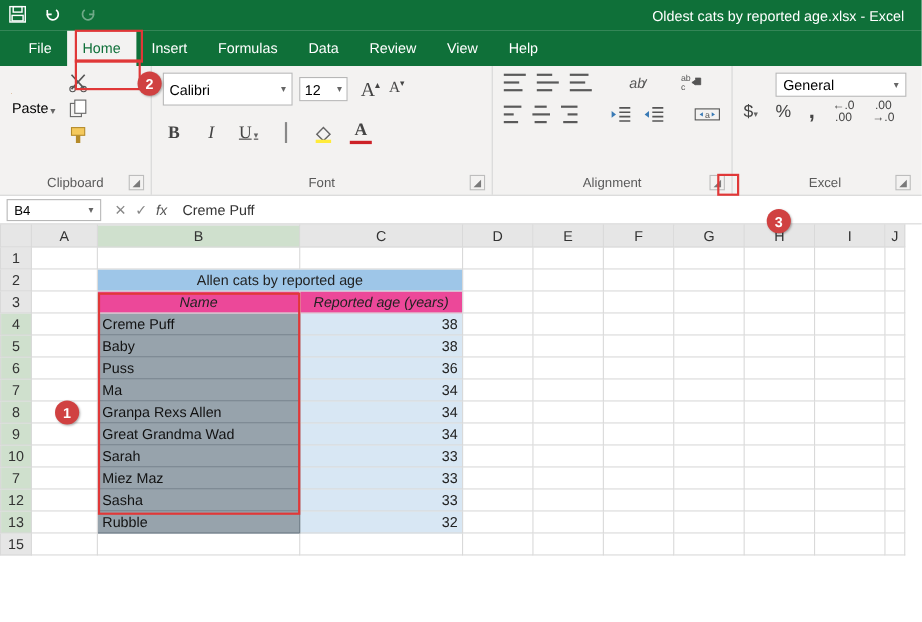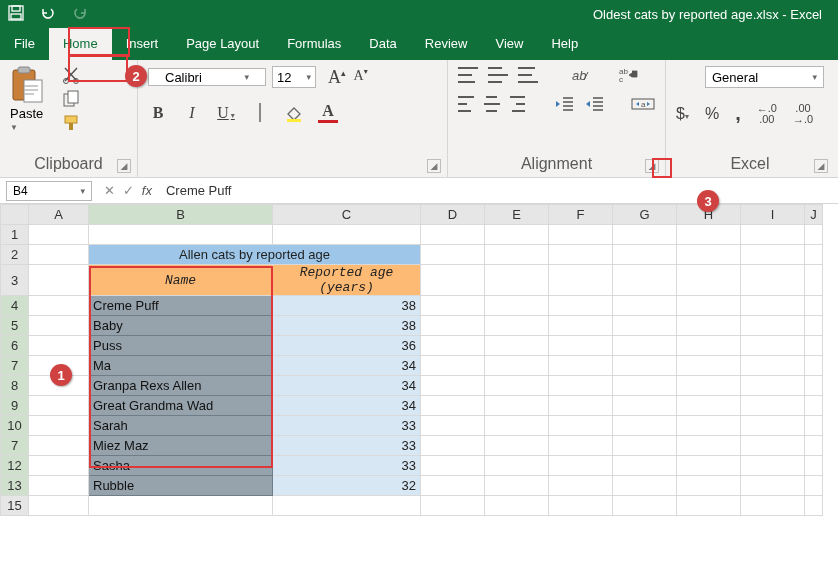--- a/index.html
+++ b/index.html
@@ -5,63 +5,63 @@
 * { box-sizing: border-box; margin: 0; padding: 0; font-family: "Segoe UI", Arial, sans-serif; }
 body { background: #fff; width: 838px; height: 565px; overflow: hidden; font-size: 13px; }
 
 
 .titlebar { background: #0f7039; height: 28px; display: flex; align-items: center; color: #fff; padding: 0 8px; }
 .titlebar .qat { display: flex; gap: 16px; align-items: center; }
 .titlebar .title { margin-left: auto; margin-right: 8px; font-size: 13px; }
 .qat-icon { width: 16px; height: 16px; display: inline-block; }
 
 
-.menurow { background: #0f7039; height: 32px; display: flex; align-items: center; padding: 0 0; gap: 0; color: #fff; }
+.menurow { background: #0f7039; height: 32px; display: flex; align-items: center; padding: 0 12px; gap: 0; color: #fff; }
 .menurow .tab { padding: 0 14px; line-height: 32px; font-size: 13px; cursor: pointer; }
 .menurow .tab.active { background: #f3f2f1; color: #0f7039; }
 .menurow .tab.file { font-weight: 400; }
 .tellme { display: flex; align-items: center; gap: 6px; margin-left: 8px; opacity: 0.95; }
 .bulb { width: 14px; height: 14px; }
 
 
 .ribbon { background: #f3f2f1; height: 118px; border-bottom: 1px solid #d6d6d6; display: flex; position: relative; }
 .group { padding: 6px 10px 0 10px; display: flex; flex-direction: column; justify-content: flex-start; position: relative; }
-.group-label { text-align: center; font-size: 16px; color: #5a5a5a; position: absolute; bottom: 4px; left: 0; right: 0; }
+.group-label { text-align: center; font-size: 12px; color: #5a5a5a; position: absolute; bottom: 4px; left: 0; right: 0; }
 .group-sep { border-right: 1px solid #d6d6d6; }
 .dlg-launch { position: absolute; bottom: 4px; right: 6px; width: 14px; height: 14px; border: 1px solid #bdbdbd; font-size: 9px; color: #7a7a7a; display: flex; align-items: center; justify-content: center; }
 
 
 .clip-row { display: flex; gap: 10px; align-items: flex-start; }
-.paste-big { display: flex; flex-direction: column; align-items: flex-start; width: 42px; }
+.paste-big { display: flex; flex-direction: row; align-items: flex-end; width: 42px; }
 .paste-icon { width: 34px; height: 38px; margin-bottom: 2px; }
 .paste-big span { font-size: 13px; }
 .paste-big .drop { font-size: 8px; color: #666; margin-top: 2px; }
 .clip-small { display: flex; flex-direction: column; gap: 6px; }
 .clip-small div { width: 20px; height: 18px; }
 
 
 .font-row1 { display: flex; gap: 6px; align-items: center; margin-bottom: 14px; }
-.font-name { width: 118px; height: 18px; border: 1px solid #b7b7b7; background: #fff; padding: 2px 16px; font-size: 13px; display:flex; align-items:center; justify-content:space-between;}
+.font-name { width: 118px; height: 30px; border: 1px solid #b7b7b7; background: #fff; padding: 2px 5px; font-size: 13px; display:flex; align-items:center; justify-content:space-between;}
 .font-size { width: 44px; height: 22px; border: 1px solid #b7b7b7; background: #fff; padding: 2px 4px; font-size: 13px; display:flex; align-items:center; justify-content:space-between;}
 .caret { font-size: 9px; color: #666; }
 .grow-shrink { display:flex; gap:8px; margin-left:6px;}
 .grow-shrink .btn { font-family: "Times New Roman", serif; color:#444; }
 .font-row2 { display: flex; gap: 14px; align-items: center; }
 .font-row2 .btn { font-size: 16px; color: #444; min-width:20px; text-align:center; }
 .border-btn { width:18px; height:18px; border:1px solid #888; position:relative;}
 .font-color { font-family:"Times New Roman",serif; font-size:18px; font-weight:bold; color:#cd2127; border-bottom:3px solid #cd2127; padding:0 2px;}
 
 
 .align-rows { display:flex; flex-direction:column; gap:12px;}
 .align-row { display:flex; gap:10px; align-items:center;}
 .align-btn { width:20px; height:16px; display:flex; flex-direction:column; justify-content:space-between;}
 .align-btn span { height:2px; background:#5a5a5a;}
 
 
-.num-row1 { display:flex; margin-bottom:14px;padding-left:29px; }
+.num-row1 { display:flex; margin-bottom:2px;padding-left:29px; }
 .num-format { width:140px; height:22px; border:1px solid #b7b7b7; background:#fff; padding:2px 6px; display:flex; align-items:center; justify-content:space-between; font-size:13px;}
 .num-row2 { display:flex; gap:16px; align-items:center; font-size:16px; color:#444;}
 .dec-btn { font-size:11px; display:flex; flex-direction:column; align-items:center; line-height:1;}
 
 
 .formulabar { height: 26px; border-bottom: 1px solid #d6d6d6; display:flex; align-items:center; background:#fff; }
 .namebox { width:86px; height:20px; border:1px solid #b7b7b7; margin:0 4px 0 6px; padding:2px 6px; font-size:12px; display:flex; align-items:center; justify-content:space-between;}
 .fb-btns { display:flex; align-items:center; gap:8px; margin:0 8px; color:#888;}
 .fb-btns .fx { font-style:italic; color:#555; font-size:13px;}
 .fb-input { flex:1; padding:2px 6px; font-size:13px; color:#333;}
@@ -74,21 +74,21 @@
 .row-head { background:#e6e6e6; color:#333; text-align:center; width:28px; }
 .corner { background:#e6e6e6; width:28px; }
 .grid td { height:20px; padding:0 4px; }
 
 
 .cA { width:60px; } .cB { width:184px; } .cC { width:148px; }
 .cD,.cE,.cF,.cG,.cH,.cI { width:64px; } .cJ { width:18px; }
 
 
 .tbl-head { background:#9ec6e8; text-align:center; font-weight:bold; color:#222; }
-.tbl-sub { background:#fdba74; text-align:center; font-style:italic; color:#222;font-family:Liberation Mono, monospace; }
+.tbl-sub { background:#ec4899; text-align:center; font-style:italic; color:#222; }
 .tbl-name { background:#97a3ac; color:#111; border:1px solid #6f7d87 !important;}
 .tbl-age { background:#d8e7f4; text-align:right; color:#222; }
 
 
 .col-head th.sel { background:#cfe0cd; }
 .row-head.sel { background:#cfe0cd; }
 
 
 .redbox { position:absolute; border:2px solid #e03838; pointer-events:none; }
 .callout { position:absolute; width:22px; height:22px; border-radius:50%; background:#d04141; color:#fff; font-weight:bold; font-size:13px; display:flex; align-items:center; justify-content:center; box-shadow:1px 1px 2px rgba(0,0,0,0.3);}
@@ -116,21 +116,20 @@
           <path d="M13 4 L13 8 L9 8" fill="none" stroke="#fff" stroke-width="1.5"></path>
         </svg></span>
   </div>
   <div class="title">Oldest cats by reported age.xlsx - Excel</div>
 </div>
 
 <div class="menurow">
   <div class="tab file">File</div>
   <div class="tab active">Home</div>
   <div class="tab">Insert</div>
-  <div class="tab">Page Layout</div>
   <div class="tab">Formulas</div>
   <div class="tab">Data</div>
   <div class="tab">Review</div>
   <div class="tab">View</div>
   <div class="tab">Help</div>
 </div>
 
 <div class="ribbon">
 
   <div class="group group-sep" style="width:138px">
@@ -192,20 +191,21 @@
       <span class="btn" style="text-decoration:underline;font-family:'Times New Roman'">U<span class="caret" style="font-size:8px;margin-left:2px">▾</span></span>
       <span class="btn"><span class="border-btn"></span></span>
       <span class="btn">
           <svg width="20" height="18" viewBox="0 0 20 18">
             <path d="M4 10 L10 4 L16 10 L10 16 Z" fill="none" stroke="#666" stroke-width="1.3"></path>
             <rect x="3" y="15" width="14" height="3" fill="#ffeb3b"></rect>
           </svg>
         </span>
       <span class="btn font-color">A</span>
     </div>
+    <div class="group-label">Font</div>
     <div class="dlg-launch">◢</div>
   </div>
 
   <div class="group group-sep" style="width:218px">
     <div class="align-rows">
       <div class="align-row">
         <div class="align-btn">
             <span style="width:100%"></span>
             <span style="width:70%"></span>
             <span style="width:85%"></span>

